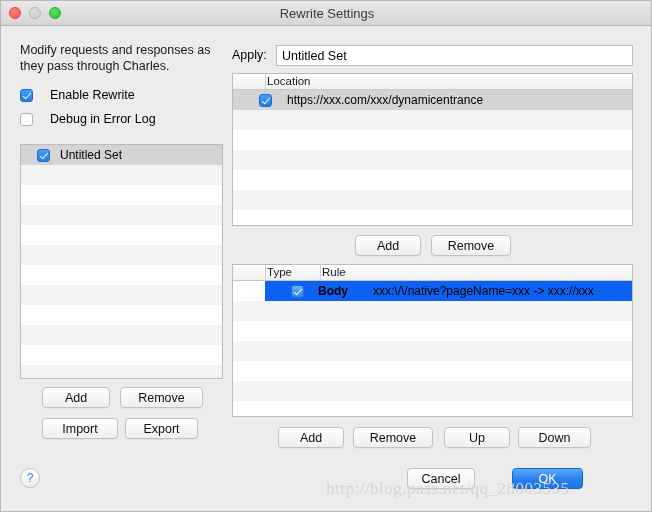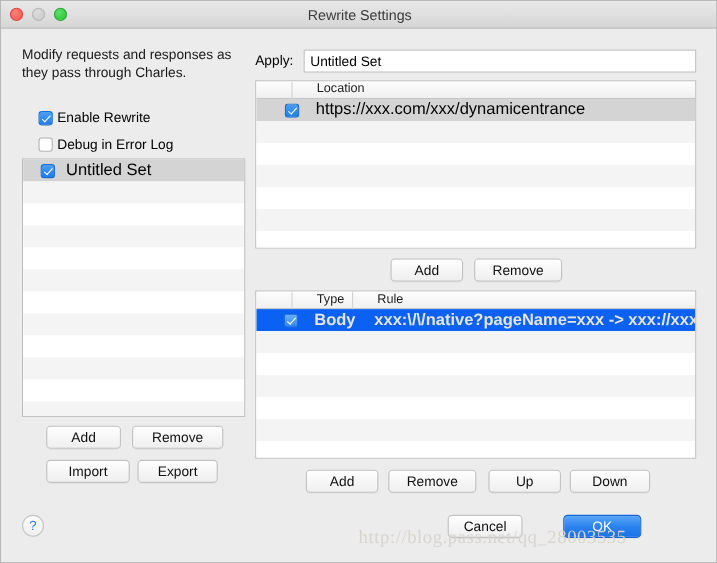--- a/index.html
+++ b/index.html
@@ -51,24 +51,23 @@
 
   
   .desc {
     position: absolute; left: 19px; top: 41px;
     width: 205px;
     font-size: 12.5px; line-height: 16px;
     color: #1a1a1a;
   }
 
   .check-row {
-    position: absolute; left: 34px;
-    display: flex; align-items: center; gap: 4px;
+    position: absolute; left: 19px;
+    display: flex; align-items: center; gap: 17px;
     font-size: 12.5px;
-    margin-top: 12px;
   }
   .check-row.enable { top: 87px; }
   .check-row.debug  { top: 111px; }
 
   .cb {
     width: 13px; height: 13px;
     box-sizing: border-box;
     border-radius: 3px;
     display: inline-block;
     position: relative;
@@ -101,27 +100,27 @@
     overflow: hidden;
   }
 
   .set-list { left: 19px; top: 143px; width: 203px; height: 235px; }
 
   .row {
     height: 20px; line-height: 20px;
     display: flex; align-items: center;
     box-sizing: border-box;
     padding-left: 16px;
-    font-size: 15px;
+    font-size: 12px;
     white-space: nowrap;
   }
   .row.alt  { background: #f4f4f4; }
   .row.plain{ background: #ffffff; }
   .row.sel-gray { background: #d4d4d4; }
-  .row.sel-blue { background: #0b62f2; color: #e5e5e5; }
+  .row.sel-blue { background: #0b62f2; color: #000000; margin-left: 32px; }
 
   .set-list .row .lbl { margin-left: 10px; }
 
   
   .btn {
     display: inline-flex;
     align-items: center; justify-content: center;
     background: linear-gradient(to bottom, #ffffff 0%, #f6f6f6 50%, #efefef 100%);
     border: 1px solid #c2c2c2;
     border-radius: 4px;
@@ -181,34 +180,34 @@
     background: linear-gradient(to bottom, #fdfdfd, #f0f0f0);
     border-bottom: 1px solid #c6c6c6;
     display: flex; align-items: center;
     font-size: 11.5px;
     color: #1d1d1d;
     box-sizing: border-box;
   }
   .th {
     box-sizing: border-box;
     height: 16px; line-height: 15px;
-    padding-left: 22px;
+    padding-left: 1px;
     border-left: 1px solid #d2d2d2;
     overflow: hidden; white-space: nowrap;
   }
   .th.first { border-left: none; }
 
   .cell {
     box-sizing: border-box;
     overflow: hidden; white-space: nowrap;
   }
   .c-check { width: 32px; display: flex; align-items: center; justify-content: center; padding-left: 0; }
   .c-loc   { padding-left: 6px; }
   .c-type  { width: 55px; padding-left: 5px; font-weight: bold; }
-  .c-rule  { padding-left: 5px; font-weight: bold; }
+  .c-rule  { padding-left: 5px; font-weight: normal; }
 
   .row.sel-blue .cb.on {
     background: linear-gradient(to bottom, #6cb0f7, #2f86ef);
     border: 1px solid #1f6ed5;
   }
 
   
   .mb-add    { position: absolute; left: 354px; top: 234px; width: 66px; }
   .mb-remove { position: absolute; left: 430px; top: 234px; width: 80px; }
 

